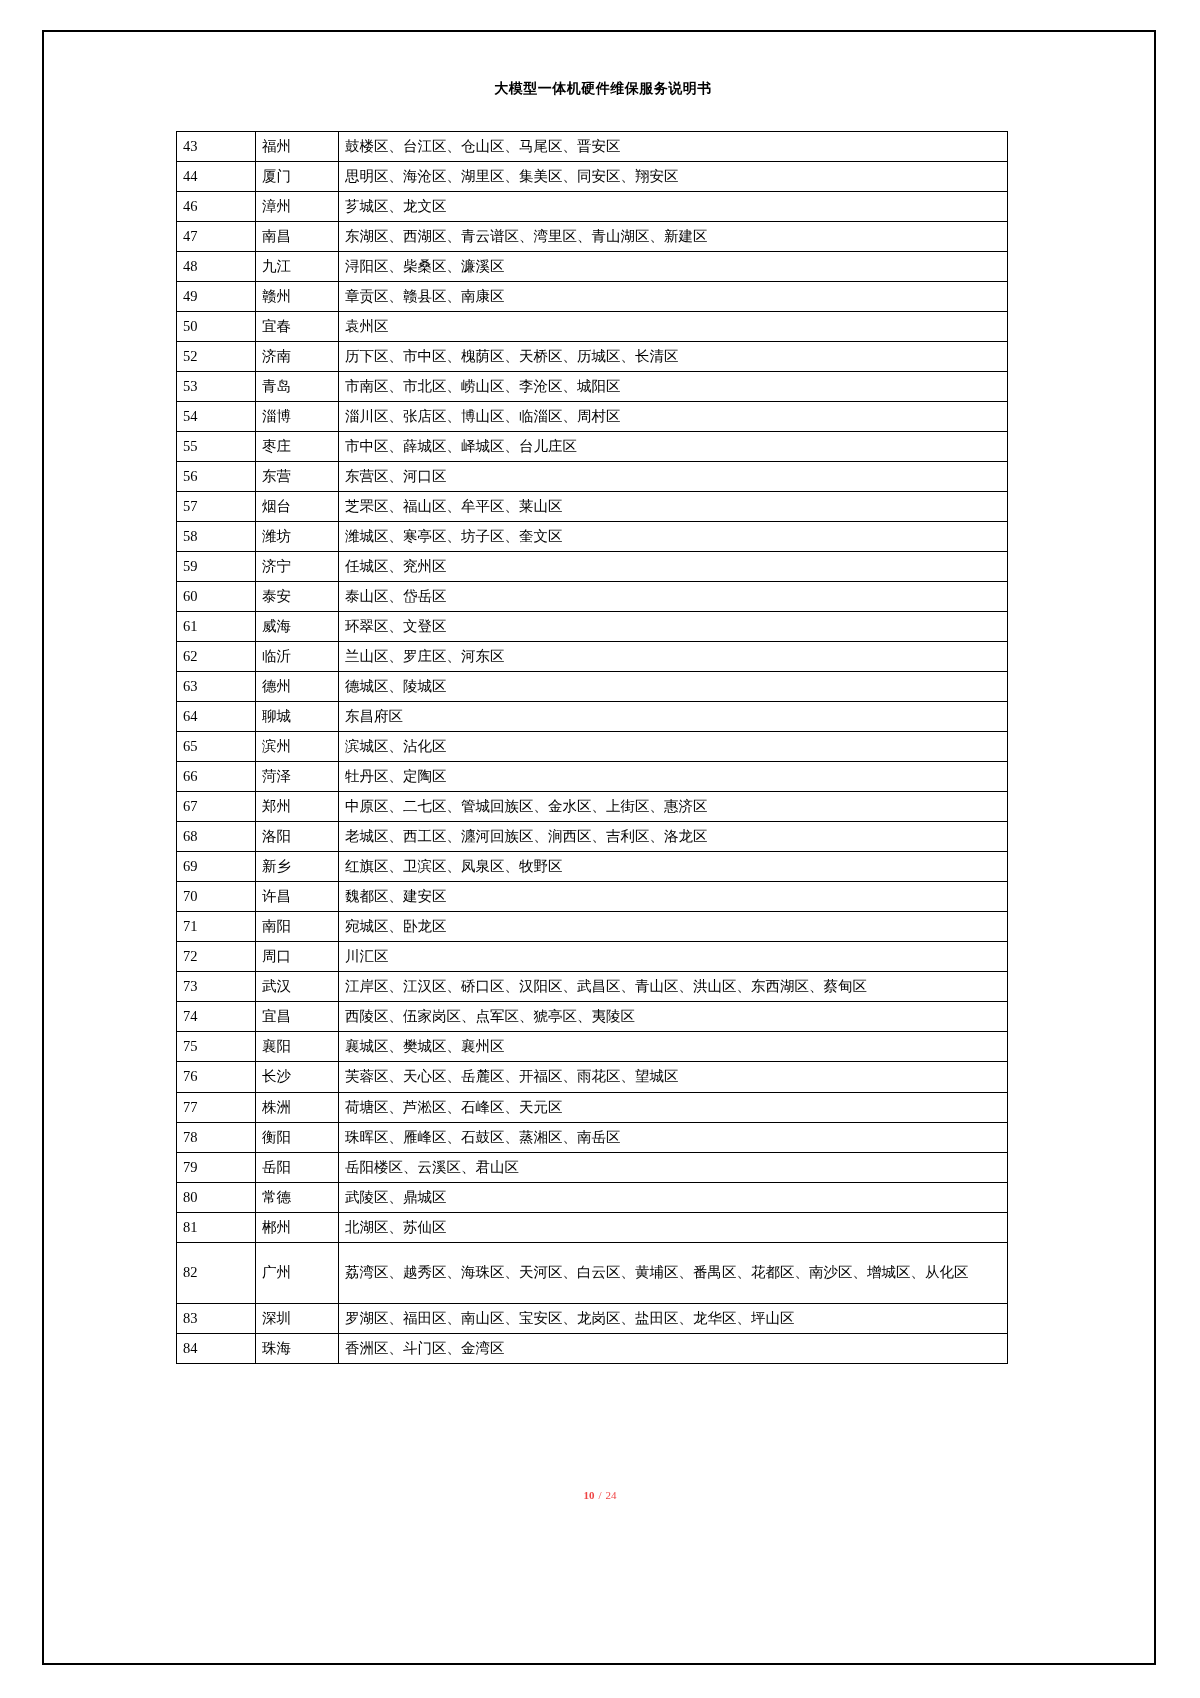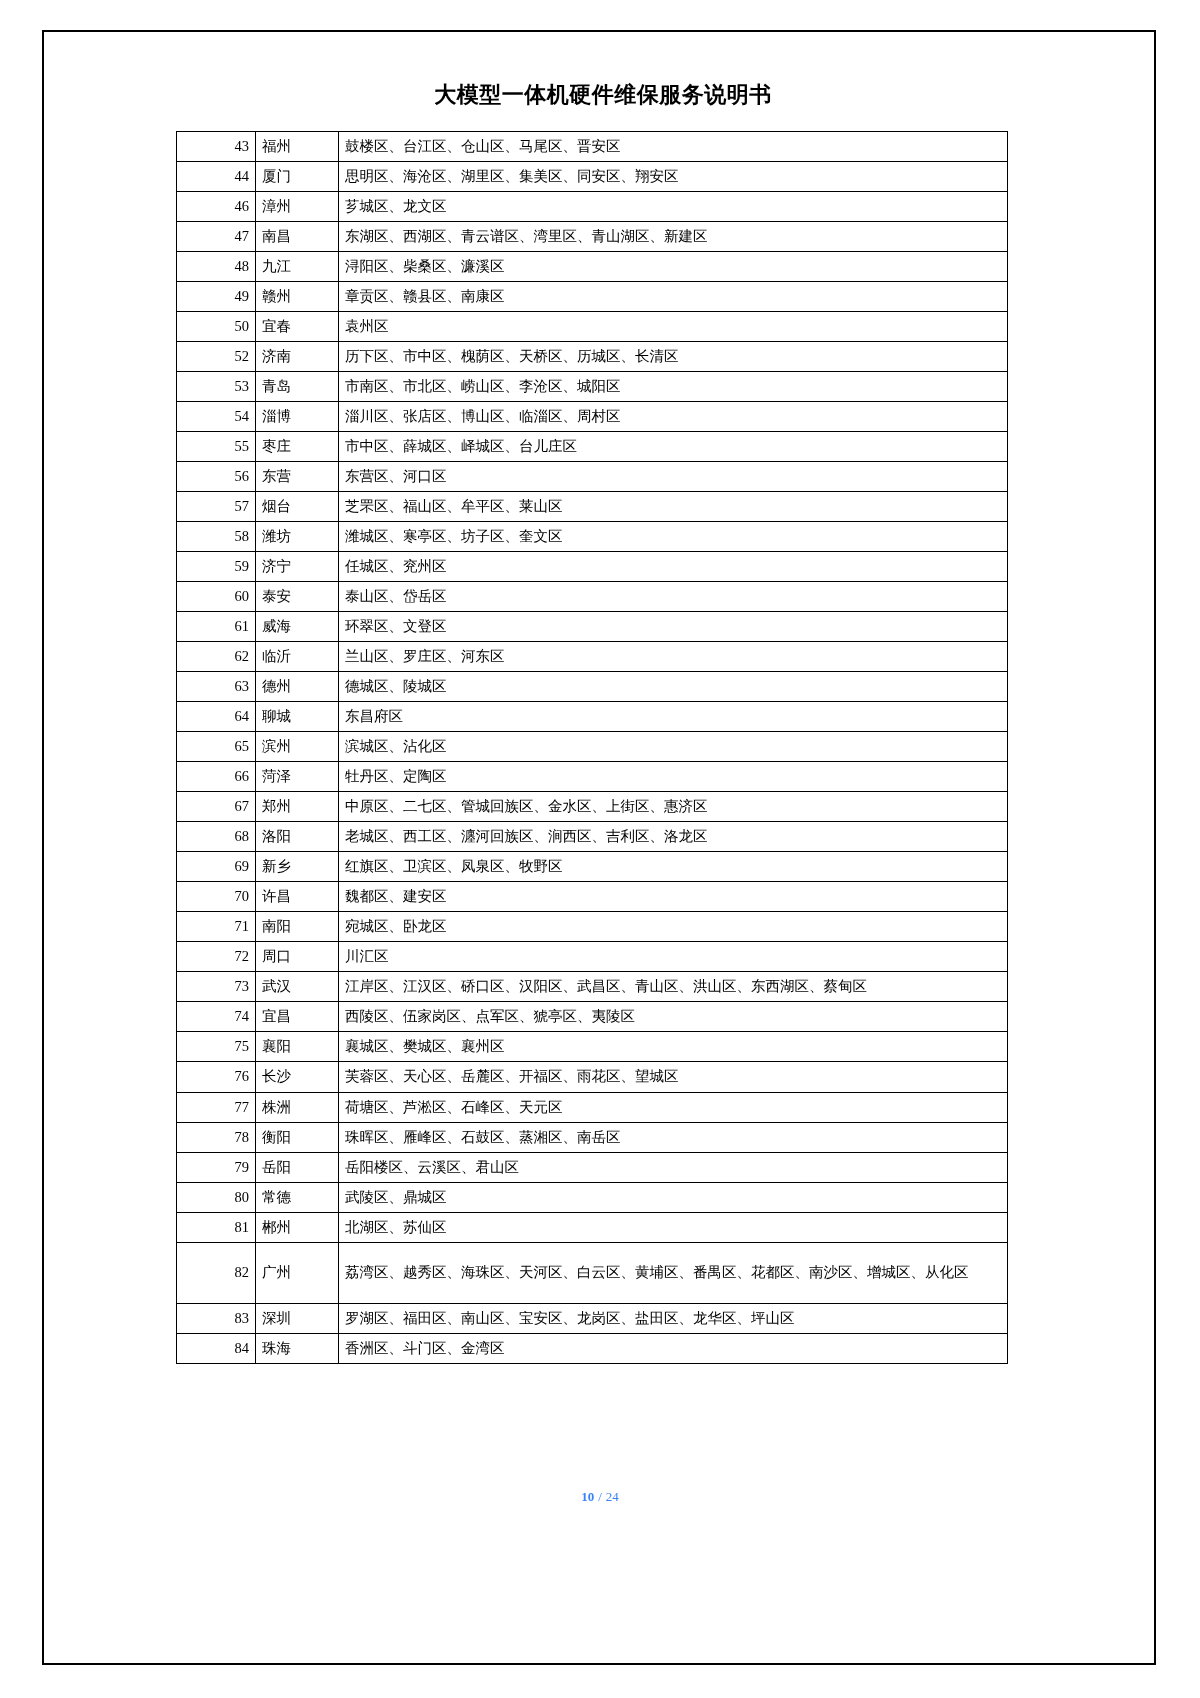--- a/index.html
+++ b/index.html
@@ -26,21 +26,21 @@
     height: 1635px;
     border: 2px solid #000000;
     box-sizing: border-box;
   }
   .header {
     position: absolute;
     left: 0;
     right: 0;
     top: 80px;
     text-align: center;
-    font-size: 22px;
+    font-size: 14px;
     font-weight: bold;
     letter-spacing: 0.5px;
     color: #000;
     font-family: "Liberation Serif", "DejaVu Serif", serif;
     padding-left: 6px;
   }
   .table-wrap {
     position: absolute;
     left: 176px;
     top: 131px;
@@ -55,42 +55,42 @@
     border: 1px solid #000000;
     font-size: 14.5px;
     line-height: 1.45;
     padding: 4px 6px;
     color: #000;
     vertical-align: middle;
     font-family: "Liberation Serif", "DejaVu Serif", serif;
   }
   td.col-no {
     width: 66px;
-    text-align: right;
+    text-align: left;
   }
   td.col-city {
     width: 70px;
     text-align: left;
   }
   td.col-districts {
     width: 656px;
     text-align: left;
     padding-left: 8px;
   }
   .row-tall td {
     height: 52px;
   }
   .footer {
     position: absolute;
     left: 0;
     right: 0;
     top: 1489px;
     text-align: center;
-    font-size: 13px;
-    color: #3b82f6;
+    font-size: 11px;
+    color: #ef4444;
   }
   .footer .pg-cur {
     font-weight: bold;
   }
   .footer .pg-sep {
     margin: 0 4px;
   }
 </style>
 </head>
 <body>

